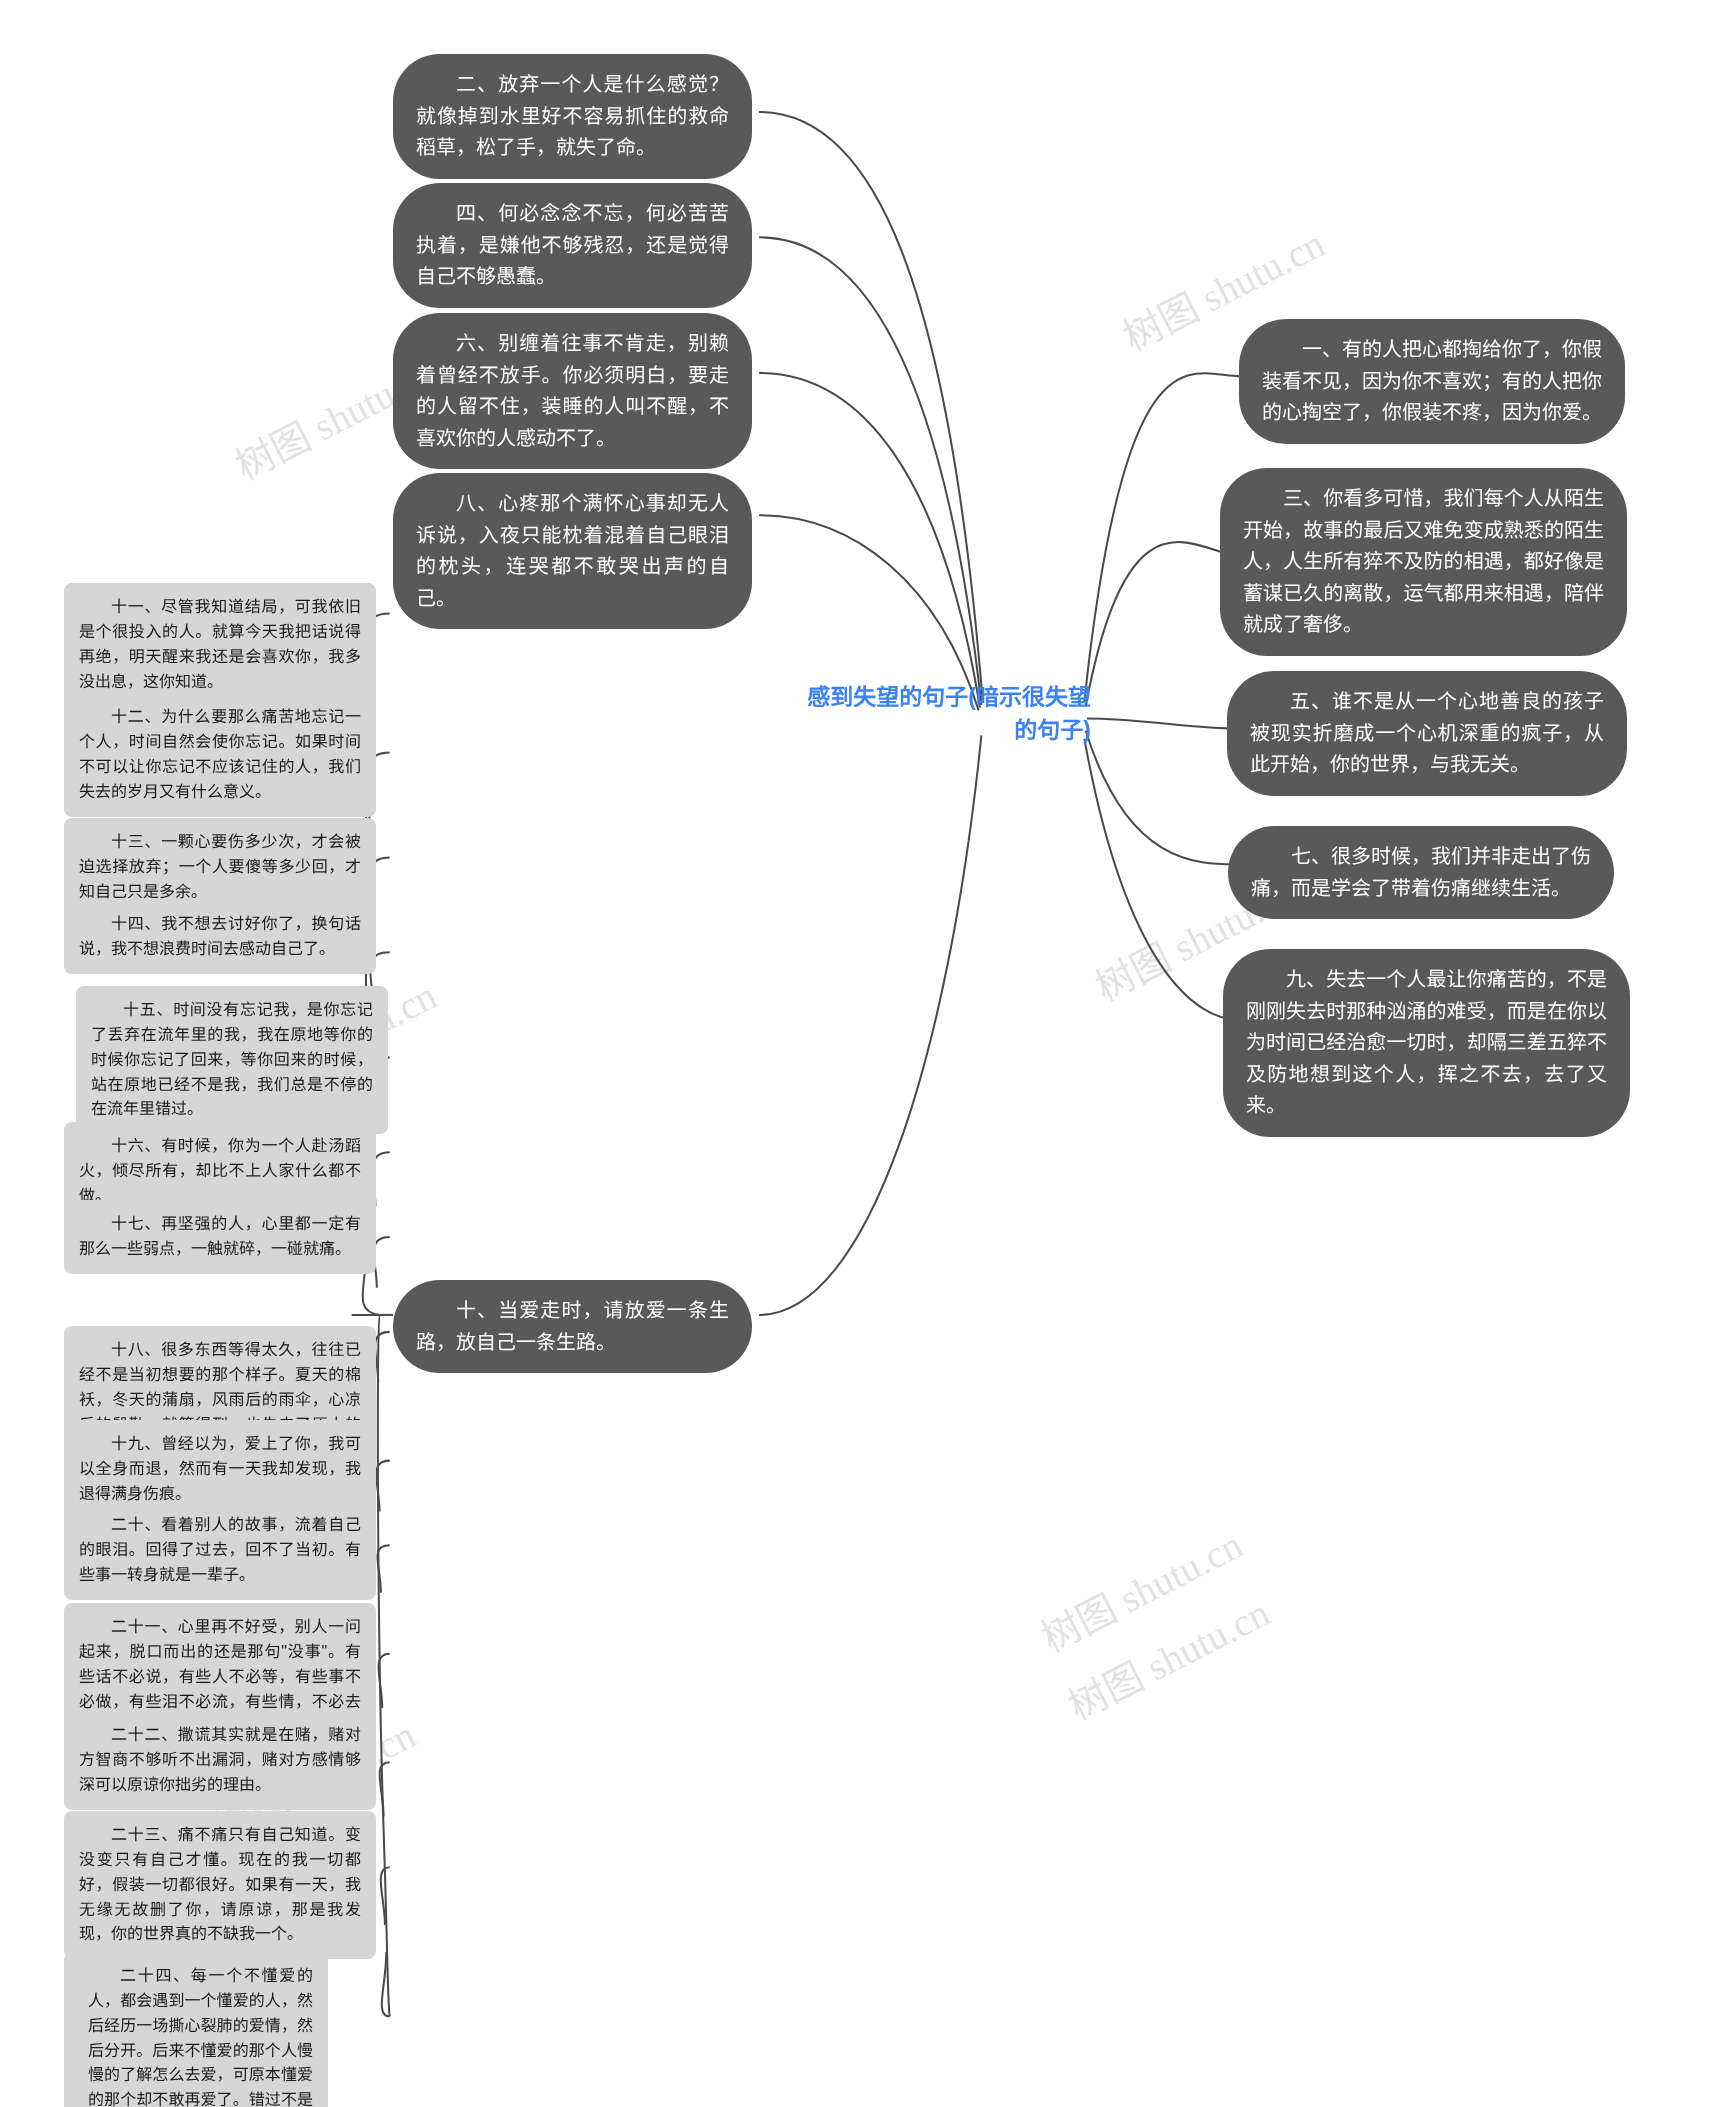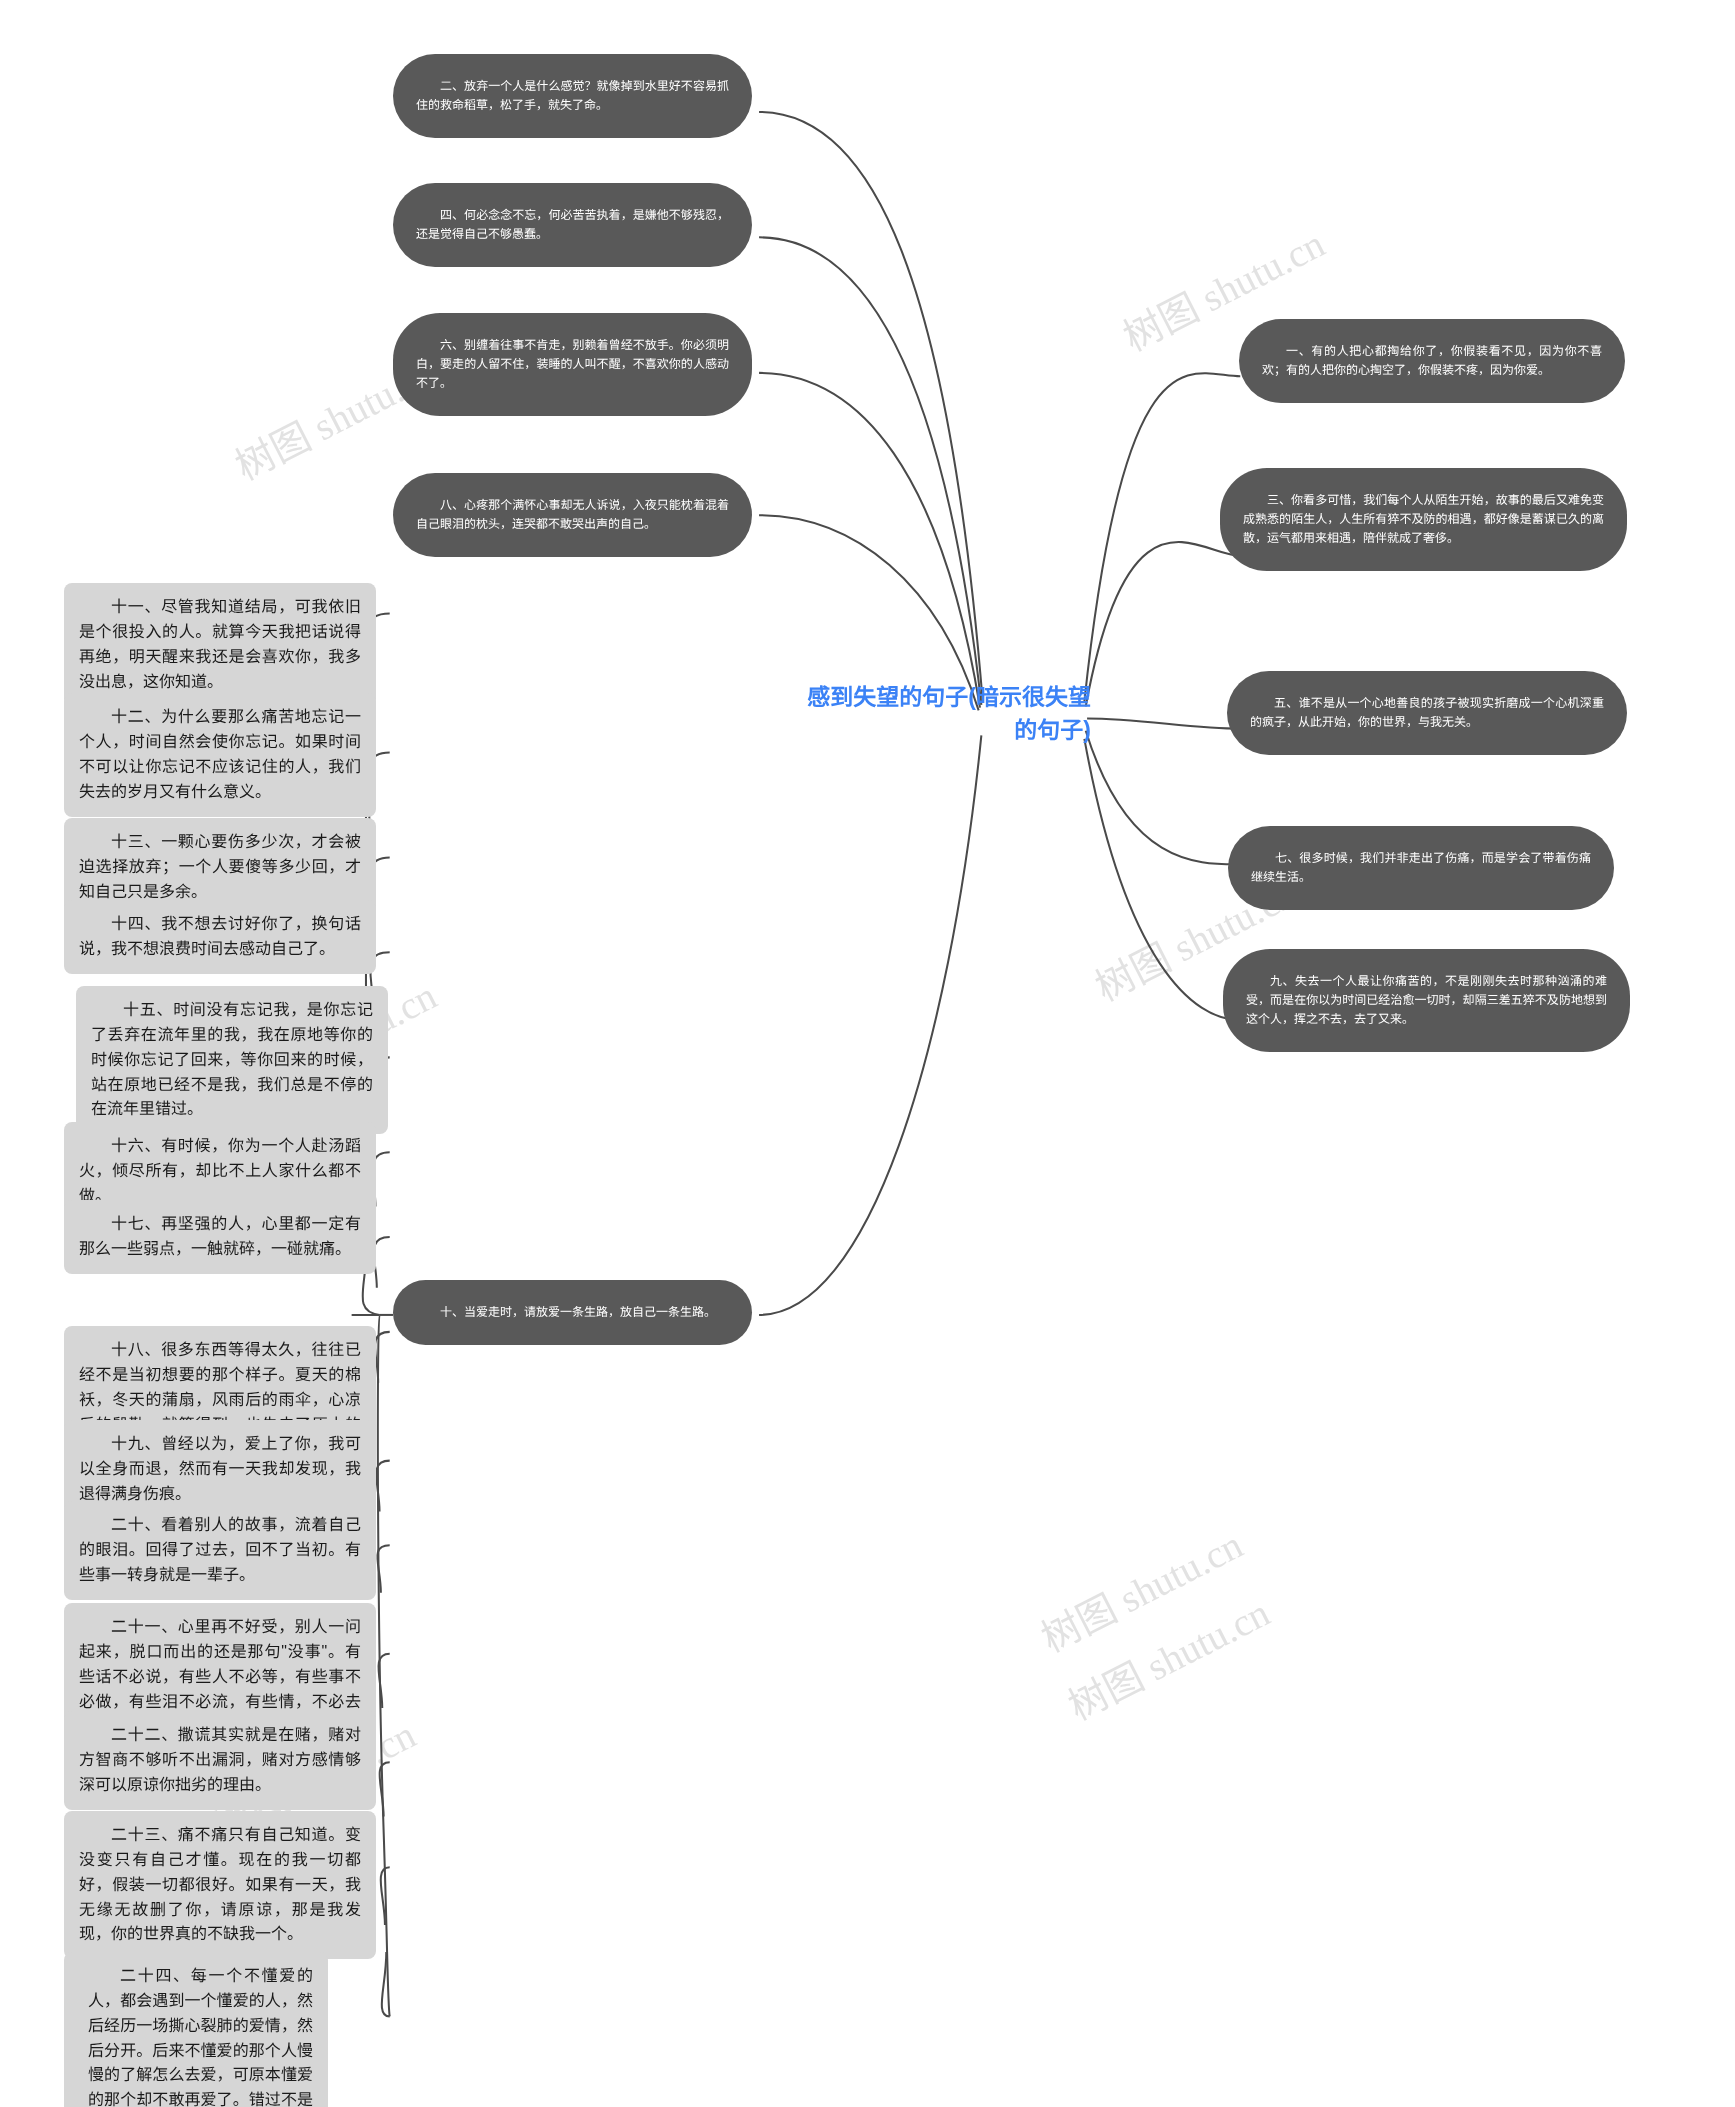--- a/index.html
+++ b/index.html
@@ -50,22 +50,22 @@
   
   .node {
     position: absolute;
     z-index: 3;
     box-sizing: border-box;
   }
   .node-dark {
     background: #595959;
     color: #ffffff;
     border-radius: 47px;
-    padding: 23px 23px;
-    font-size: 12px;
+    padding: 15px 23px;
+    font-size: 20px;
     line-height: 1.58;
     text-align: justify;
     text-indent: 2em;
   }
   .node-light {
     background: #d6d6d6;
     color: #1a1a1a;
     border-radius: 8.1px;
     padding: 12.2px 15px;
     font-size: 16px;

